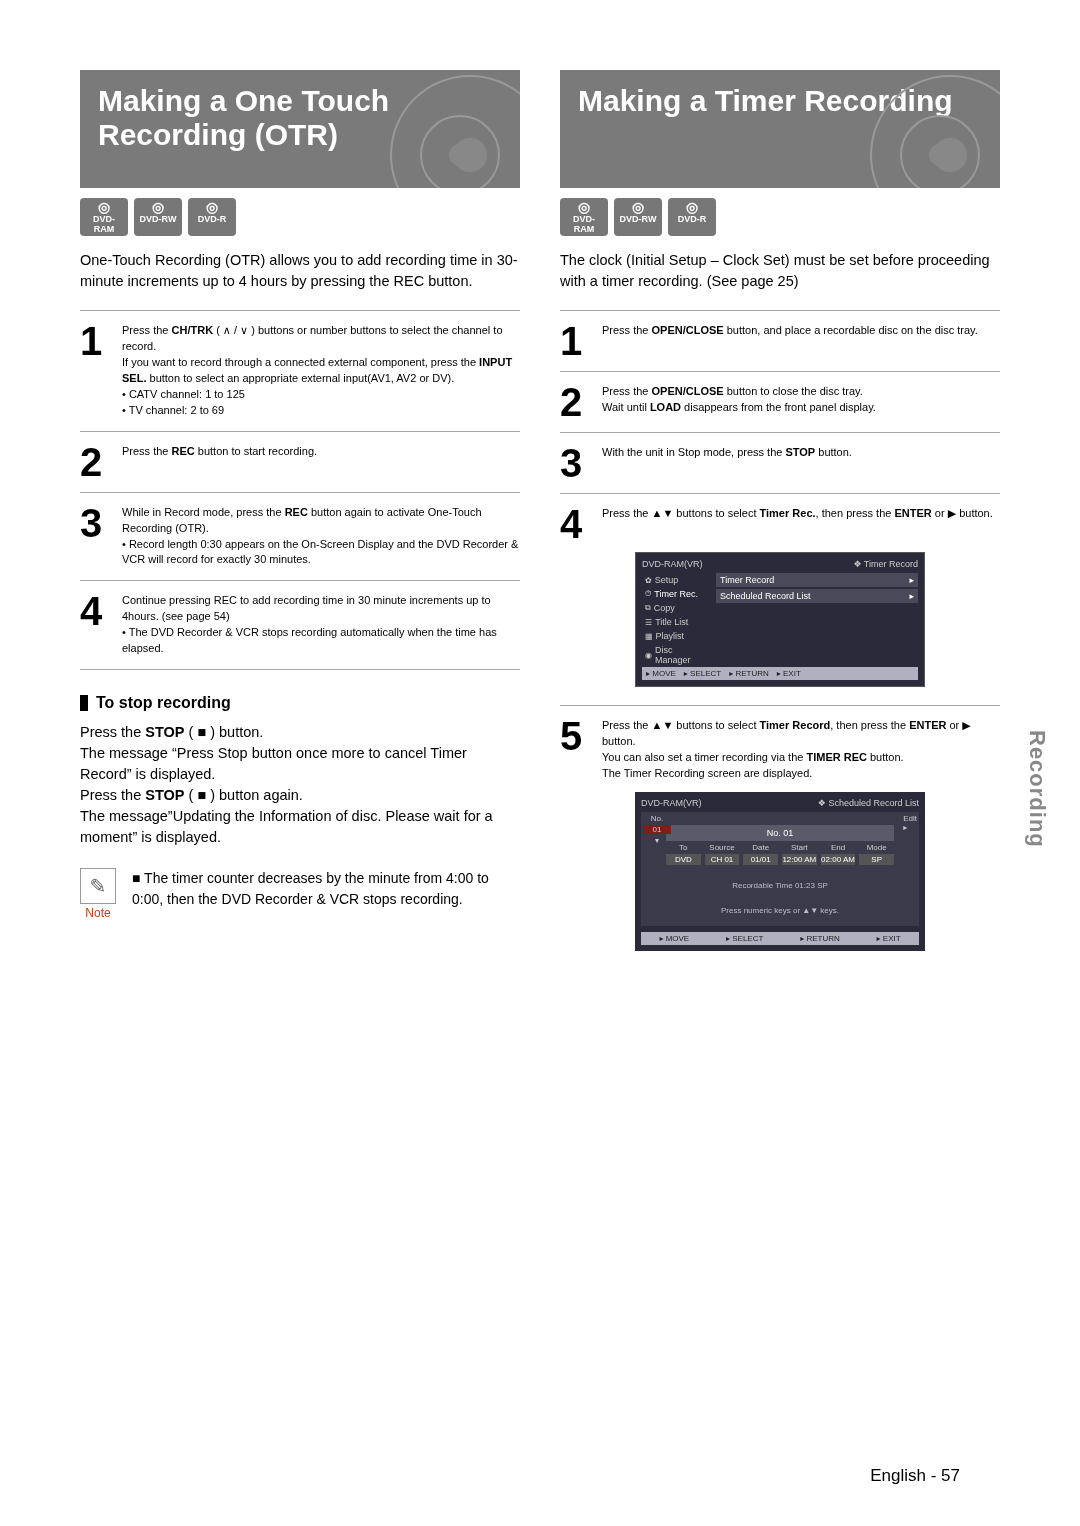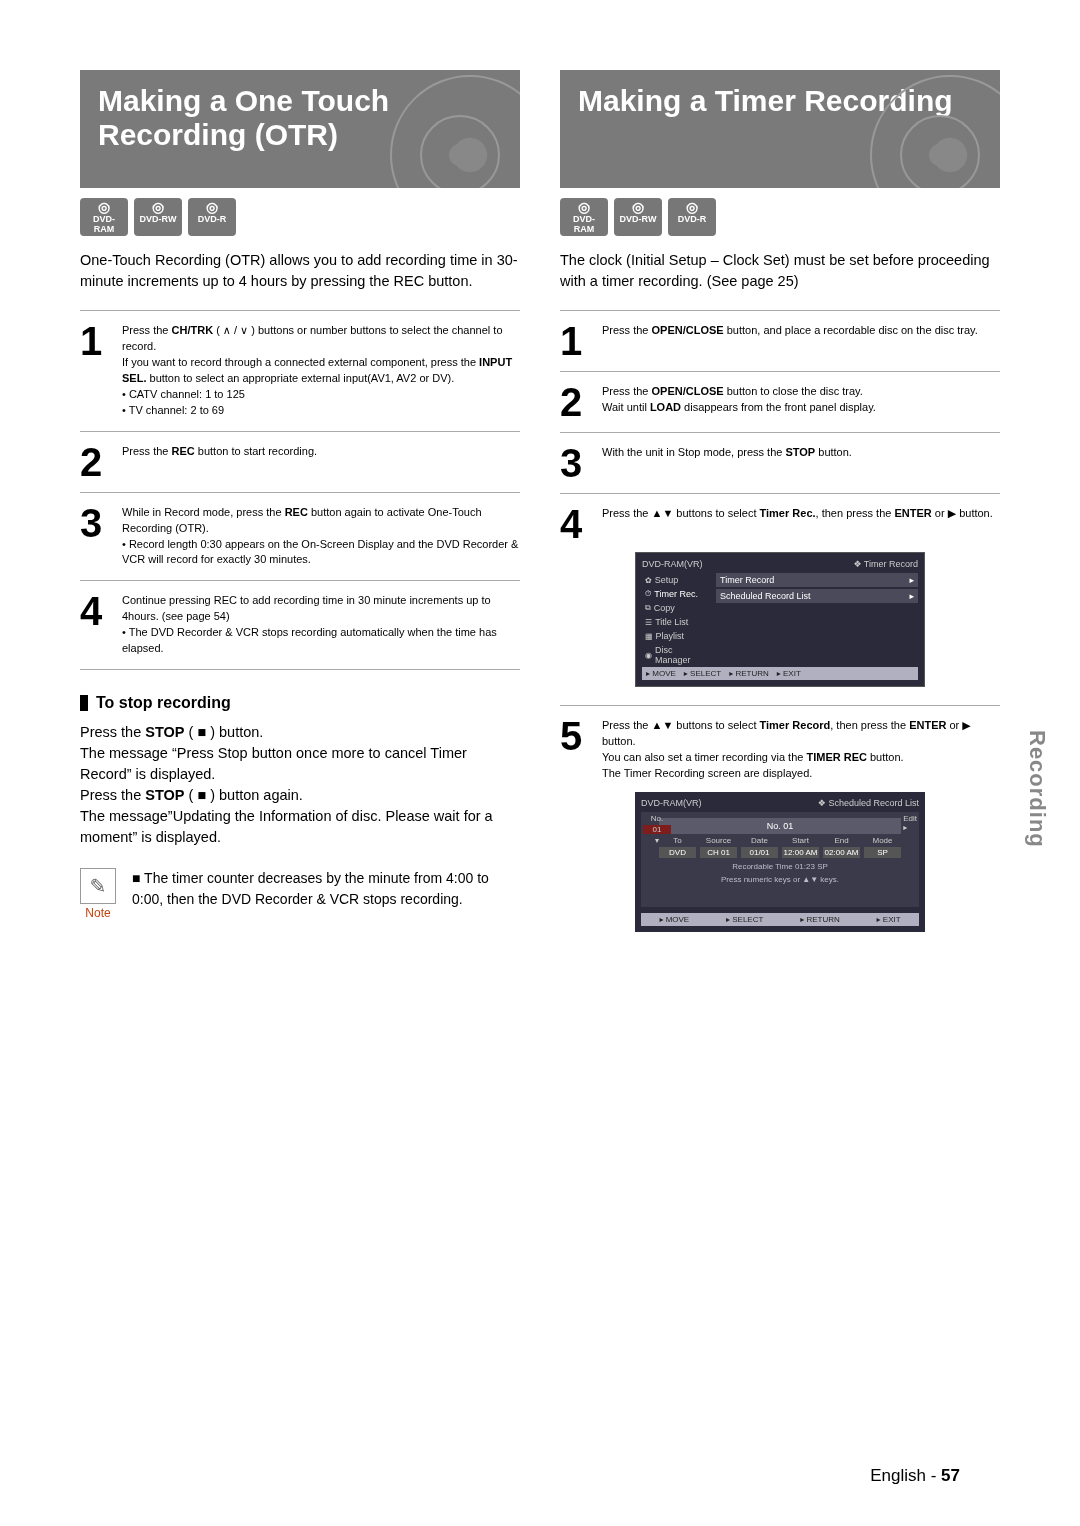--- a/index.html
+++ b/index.html
@@ -26,21 +26,21 @@
     font-weight: bold;
     color: #888;
     letter-spacing: 1px;
   }
   .footer {
     position: absolute;
     bottom: 40px;
     right: 120px;
     font-size: 17px;
   }
-  .footer .bold { font-weight: bold; }
+  .footer .bold { font-weight: normal; }
 
   .title-box {
     background: #7a7a7a;
     color: #fff;
     font-size: 30px;
     font-weight: bold;
     padding: 14px 16px 14px 18px;
     position: relative;
     height: 118px;
     overflow: hidden;
@@ -125,28 +125,28 @@
   .osd-side div.sel {  color: #fff; }
   .osd-main { margin-left: 74px; }
   .osd-row { background: #4a4a5a; padding: 2px 4px; margin-bottom: 2px; display: flex; justify-content: space-between; font-size: 9px;}
   .osd-bottom { clear: both; background: #b0b0c0; color: #222; font-size: 8px; padding: 2px 4px; margin-top: 60px; display: flex; gap: 8px;}
   .osd-bottom span::before { content: "▸ "; font-size:8px;}
   .osd .mi { font-size:8px; }
 
   .osd2 { background:#2a2a3a; color:#fff; width:290px; margin:10px auto 0 auto; padding:6px; font-size:9px;}
   .osd2 .hdr { display:flex; justify-content:space-between; color:#ccc; margin-bottom:4px;}
   .osd2 .hdr .diamond::before { content:"❖ ";}
-  .osd2 .body { background:#3a3a4a; padding:4px; position:relative; min-height:95px;}
+  .osd2 .body { background:#3a3a4a; padding:11px; position:relative; min-height:95px;}
   .osd2 .edit { position:absolute; right:2px; top:2px; font-size:8px; color:#ccc;}
   .osd2 .box { background:#5a5a6a; padding:3px 4px; margin:2px 14px; text-align:center; font-size:9px;}
   .osd2 .row { display:flex; gap:4px; font-size:8px; justify-content:center; margin:2px 14px;}
   .osd2 .row span { flex:1; text-align:center;}
   .osd2 .row.hd { color:#ccc;}
   .osd2 .row.data span { background:#555; padding:1px 0;}
-  .osd2 .msg { text-align:center; font-size:8px; color:#bcbccc; margin-top:4px;}
+  .osd2 .msg { text-align:center; font-size:8px; color:#bcbccc; margin-top:16px;}
   .osd2 .bar { background:#b0b0c0; color:#222; font-size:8px; padding:2px 4px; margin-top:6px; display:flex; gap:8px; justify-content:space-around;}
   .osd2 .bar span::before { content:"▸ ";}
   .osd2 .leftcol { position:absolute; left:2px; top:2px; font-size:8px; color:#ccc; display:flex; flex-direction:column; gap:2px; align-items:center;}
   .osd2 .leftcol .sq { background:#7f1d1d; width:28px; text-align:center;}
 </style>
 </head>
 <body>
 
 <div class="page">
 

